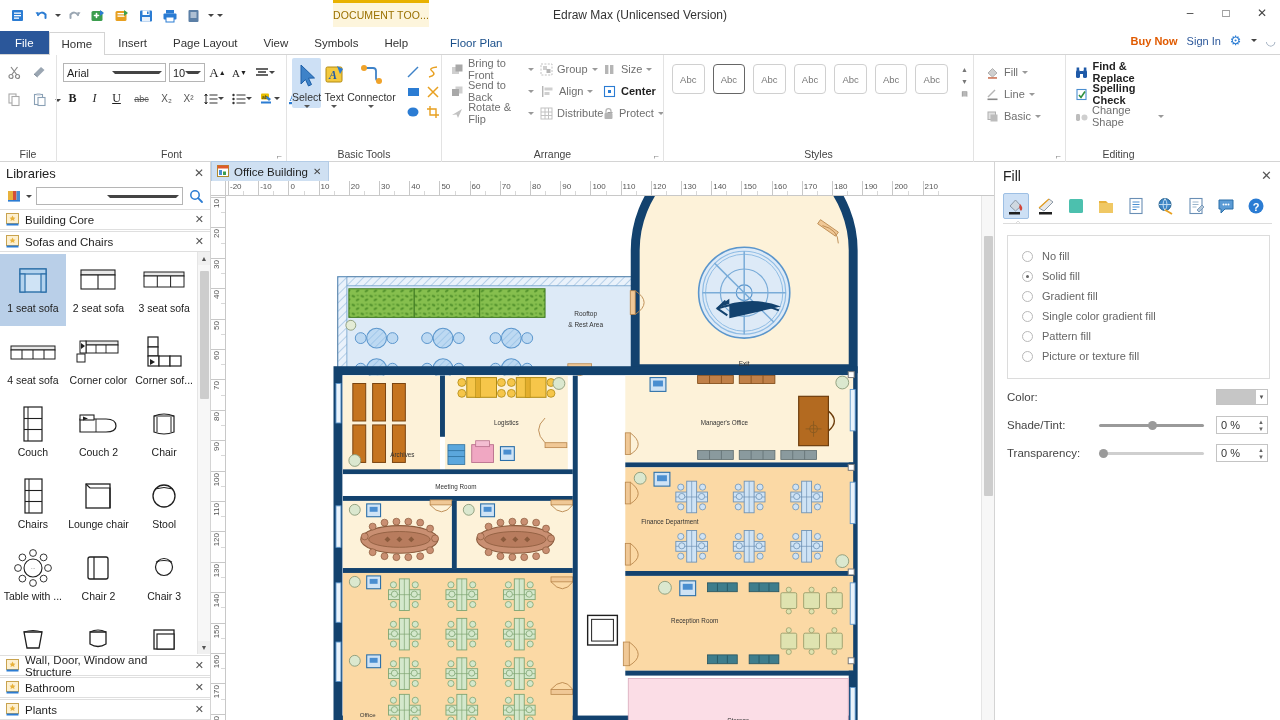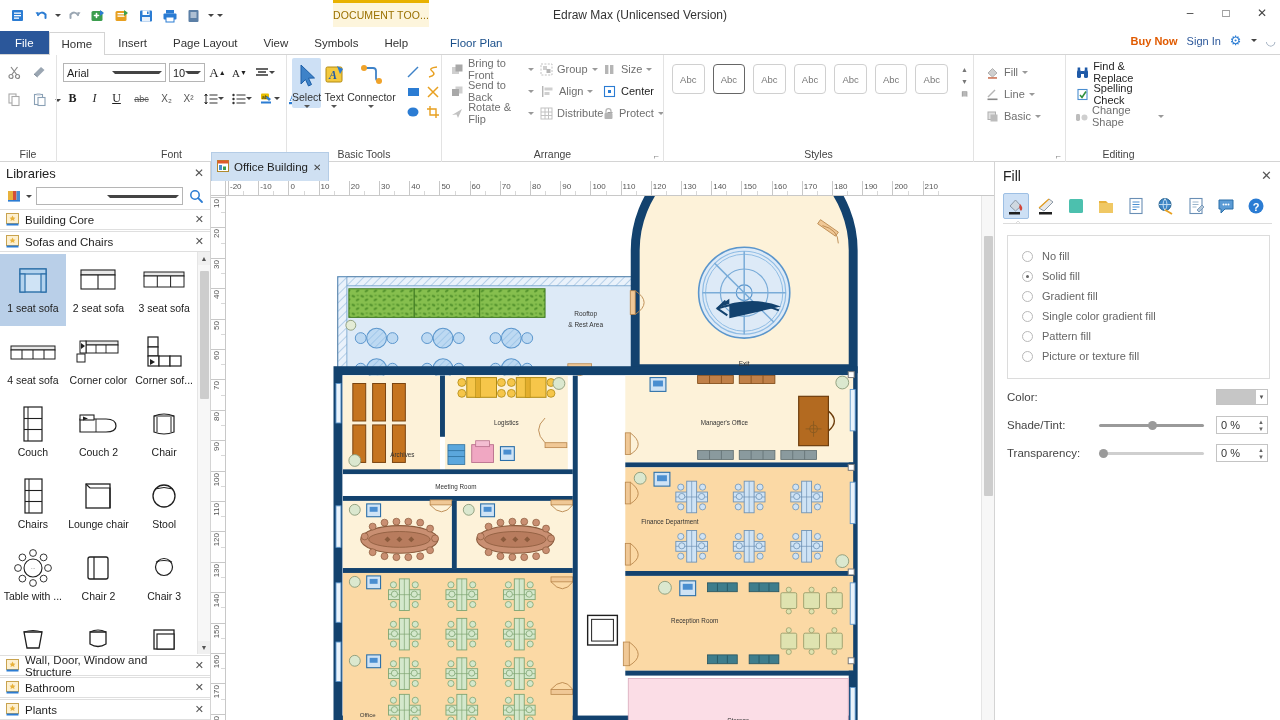--- a/index.html
+++ b/index.html
@@ -113,21 +113,21 @@
   .bigbtn .bl { font-size: 10.5px; color: #333; text-align: center; line-height: 12px; }
   .bigbtn .bd { width:0;height:0;border-left:3px solid transparent;border-right:3px solid transparent;border-top:3.5px solid #555; margin-top:2px; }
   .shapegrid { display: grid; grid-template-columns: 20px 20px; grid-template-rows: 20px 20px 20px; margin-left: 6px; margin-top: 4px; }
   .shapegrid > div { display: flex; align-items: center; justify-content: center; }
 
   
   .arrgrp { width: 222px; }
   .arrgrp .rgbody { padding: 4px 4px 0 6px; }
   .arrcol { display: flex; flex-direction: column; gap: 2px; }
   .arritem { display: flex; align-items: center; gap: 4px; height: 20px; padding: 0 3px; border-radius: 2px; font-size: 11px; color: #6f6f6f; }
-  .arritem.en { color: #1f1f1f; }
+  .arritem.en { color: #1f1f1f; font-weight: bold; }
   .arritem .ai { width: 15px; height: 15px; display: flex; align-items: center; justify-content: center; }
   .arritem .ad { width:0;height:0;border-left:3px solid transparent;border-right:3px solid transparent;border-top:3.5px solid #999; }
 
   
   .stygrp { width: 310px; }
   .stygrp .rgbody { padding: 9px 2px 0 8px; align-items: flex-start; }
   .sthumb {
     width: 34px; height: 30px; border: 1px solid #d0d0d0; border-radius: 4px; background: #fff;
     display: flex; align-items: center; justify-content: center;
     font-size: 9.5px; color: #777; margin-right: 8px;
@@ -1011,21 +1011,21 @@
               </svg></span>
           <span class="ct">Plants</span>
           <span class="cx">✕</span>
         </div>
       </div>
     </div>
 
     <div class="canvaswrap">
 
       <div style="height:19px;display:flex;align-items:flex-end;background:#fff;flex:none">
-        <div style="display:flex;align-items:center;gap:5px;background:#cfe0f2;height:29px;padding:0 7px 0 5px;border:1px solid #b4cce6;border-bottom:none">
+        <div style="display:flex;align-items:center;gap:5px;background:#cfe0f2;height:20px;padding:0 7px 0 5px;border:1px solid #b4cce6;border-bottom:none">
           <span>
             <svg width="12" height="12" viewBox="0 0 12 12">
                 <rect x="0.5" y="0.5" width="11" height="11" fill="#fff" stroke="#b08a2e"></rect>
                 <rect x="0.5" y="0.5" width="11" height="3" fill="#e05a2b"></rect>
                 <rect x="2" y="5" width="3" height="5" fill="#4a8ed0"></rect>
                 <rect x="6" y="6.5" width="3" height="3.5" fill="#3c9e4e"></rect>
               </svg>
           </span>
           <span style="font-size:11.5px;color:#1f1f1f">Office Building</span>
           <span style="font-size:10px;color:#444">✕</span>

